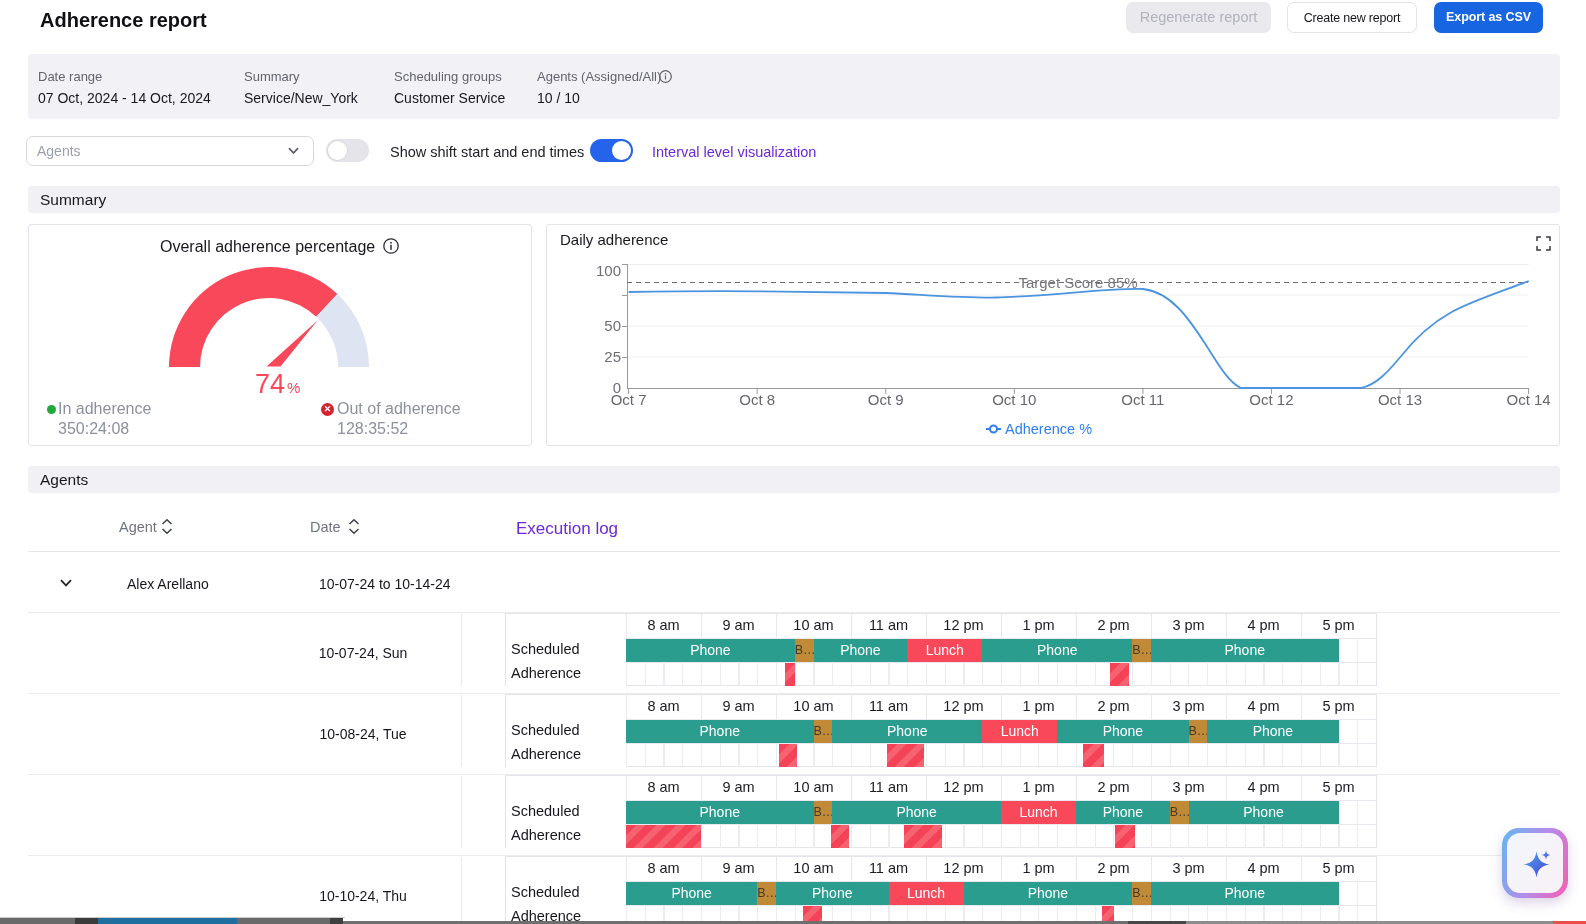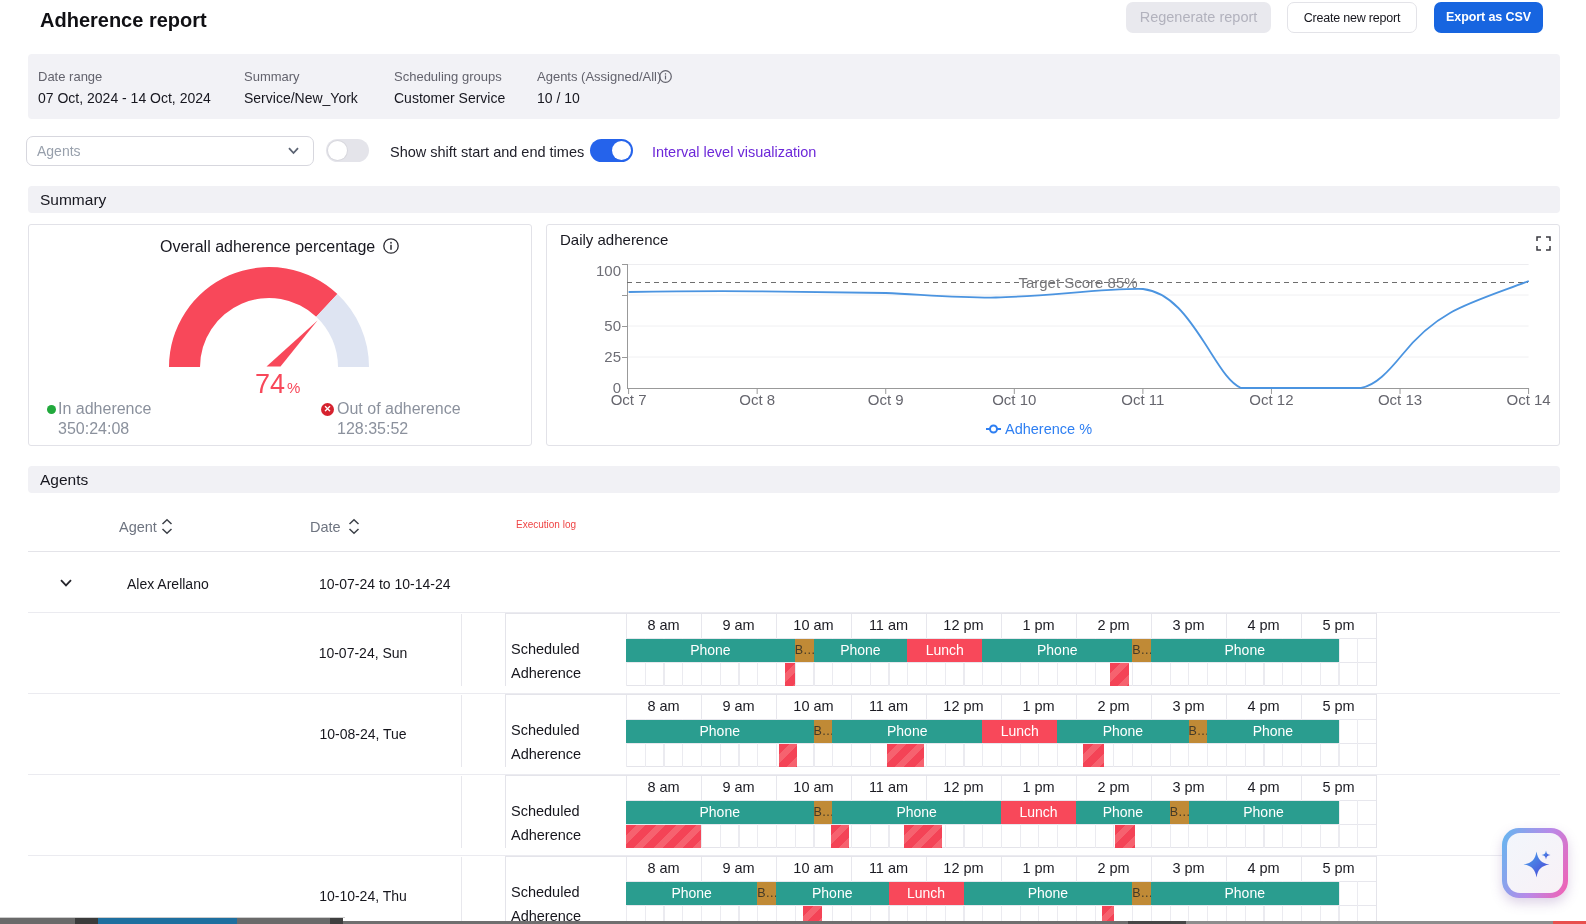--- a/index.html
+++ b/index.html
@@ -140,21 +140,21 @@
 <div class="abs" style="left:119px;top:519px;font-size:14.5px;color:#6e7480;">Agent</div>
 <svg class="abs" style="left:160px;top:518px" width="14" height="17" viewBox="0 0 14 17" fill="none" stroke="#3c4048" stroke-width="1.5">
       <path d="M2.5 6 L7 1.8 L11.5 6"></path>
       <path d="M2.5 11 L7 15.2 L11.5 11"></path>
     </svg>
 <div class="abs" style="left:310px;top:519px;font-size:14.5px;color:#6e7480;">Date</div>
 <svg class="abs" style="left:347px;top:518px" width="14" height="17" viewBox="0 0 14 17" fill="none" stroke="#3c4048" stroke-width="1.5">
       <path d="M2.5 6 L7 1.8 L11.5 6"></path>
       <path d="M2.5 11 L7 15.2 L11.5 11"></path>
     </svg>
-<div class="abs" style="left:516px;top:519px;font-size:10px;color:#ef4444;">Execution log</div>
+<div class="abs" style="left:516px;top:519px;font-size:17px;color:#6d28d9;">Execution log</div>
 <div class="rowline" style="top:551px;background:#e4e4e9;"></div>
 
 <svg class="abs" style="left:59px;top:578px" width="14" height="10" viewBox="0 0 14 10" fill="none" stroke="#26262c" stroke-width="1.8">
       <path d="M2 2.2 L7 7.4 L12 2.2"></path>
     </svg>
 <div class="abs" style="left:127px;top:576px;font-size:14px;color:#16161d;">Alex Arellano</div>
 <div class="abs" style="left:319px;top:576px;font-size:14px;color:#16161d;">10-07-24 to 10-14-24</div>
 <div class="rowline" style="top:612px;"></div>
 
 <div class="daylab" style="top:613px">10-07-24, Sun</div>

